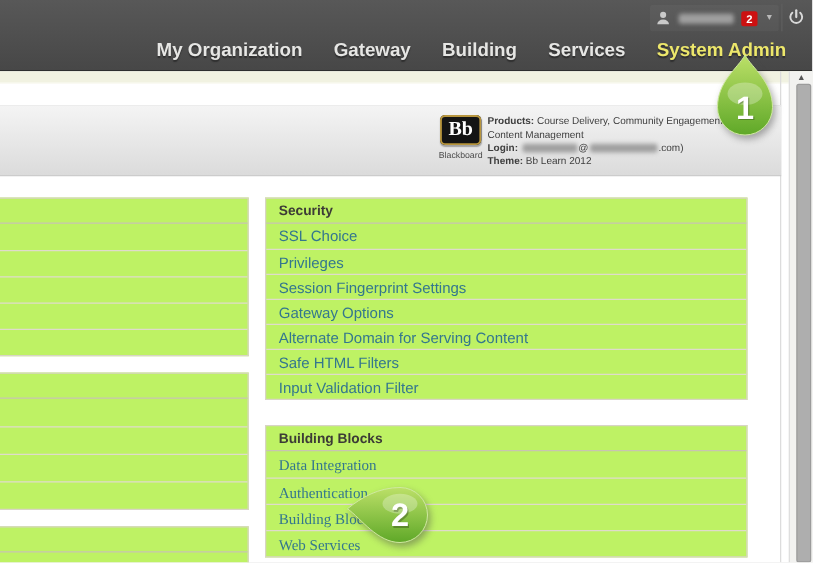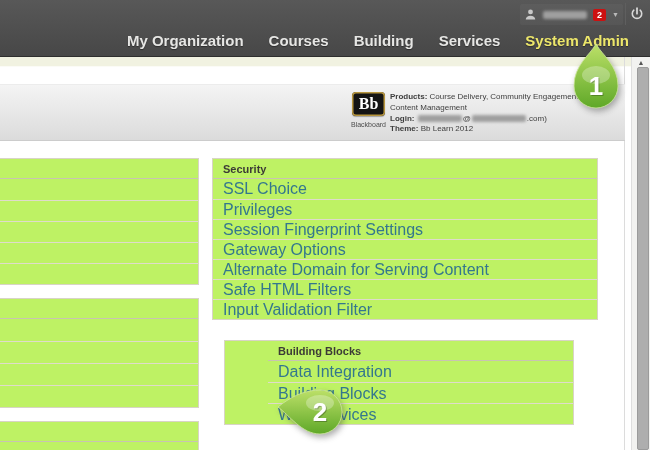--- a/index.html
+++ b/index.html
@@ -89,32 +89,32 @@
   .panel-header{
     height:20px;line-height:20px;padding-left:10px;
     font-size:11px;font-weight:bold;color:#3c3b36;
     border-bottom:1px solid #c8c4b2;
   }
   .panel-row{
     height:20px;line-height:20px;padding-left:10px;border-top:1px solid #dfdbcb;
   }
   .panel-row:first-child{border-top:none;}
   .panel-link{
-    font-size:16px;color:var(--link,#34778e);text-decoration:none;cursor:pointer;
-  }
-  .bb-rows .panel-row{height:21px;line-height:21px;}
+    font-size:12px;color:var(--link,#34778e);text-decoration:none;cursor:pointer;
+  }
+  .bb-rows .panel-row{height:21px;line-height:21px;font-family:Liberation Serif, serif;}
   
   .ph-row{height:21px;border-top:1px solid #dfdbcb;}
   .ph-row:first-child{border-top:none;}
   .left-b .ph-row{height:22px;}
   #left-panel-1{left:-12px;top:158px;width:211px;}
   #left-panel-2{left:-12px;top:298px;width:211px;}
   #left-panel-3{left:-12px;top:421px;width:211px;height:40px;}
   #security-panel{left:212px;top:158px;width:386px;}
-  #bb-panel{left:224px;top:340px;width:350px;padding-left:43px;}
+  #bb-panel{left:212px;top:340px;width:386px;}
   
   .badge-svg{position:absolute;filter:drop-shadow(2px 3px 3px rgba(70,70,70,.45));}
   #badge-1{left:570px;top:42px;}
   #badge-2{left:276px;top:386px;}
   .badge-num{
     font-family:"Liberation Sans",sans-serif;font-weight:bold;font-size:26px;
   }
 </style>
 </head>
 <body>
@@ -132,21 +132,21 @@
       <span class="caret">▼</span>
     </div>
     <div class="power-area">
       <svg class="power-svg" viewBox="0 0 16 16">
         <path d="M8 1.4 v6.2" stroke="#d8d8d8" stroke-width="2" fill="none" stroke-linecap="round"></path>
         <path d="M4.4 3.6 a5.4 5.4 0 1 0 7.2 0" stroke="#d8d8d8" stroke-width="1.8" fill="none" stroke-linecap="round"></path>
       </svg>
     </div>
     <div class="topnav">
         <span class="nav-item">My Organization</span>
-        <span class="nav-item">Courses</span>
+        <span class="nav-item">Gateway</span>
         <span class="nav-item">Building</span>
         <span class="nav-item">Services</span>
         <span class="nav-item active">System Admin</span>
       </div>
   </div>
 
   <div class="cream-strip"></div>
   <div class="page-edge"></div>
 
   <div class="scroll-track">
@@ -202,20 +202,21 @@
         <div class="panel-row"><a class="panel-link">Alternate Domain for Serving Content</a></div>
         <div class="panel-row"><a class="panel-link">Safe HTML Filters</a></div>
         <div class="panel-row"><a class="panel-link">Input Validation Filter</a></div>
       </div>
   </div>
 
   <div class="panel" id="bb-panel">
     <div class="panel-header">Building Blocks</div>
     <div class="bb-rows">
         <div class="panel-row"><a class="panel-link">Data Integration</a></div>
+        <div class="panel-row"><a class="panel-link">Authentication</a></div>
         <div class="panel-row"><a class="panel-link">Building Blocks</a></div>
         <div class="panel-row"><a class="panel-link">Web Services</a></div>
       </div>
   </div>
 
   <svg class="badge-svg" id="badge-1" width="52" height="68" viewBox="0 0 52 68">
     <defs>
       <linearGradient id="g1" x1="0" y1="0" x2="0" y2="1">
         <stop offset="0" stop-color="#bce068"></stop>
         <stop offset="1" stop-color="#5fa828"></stop>

